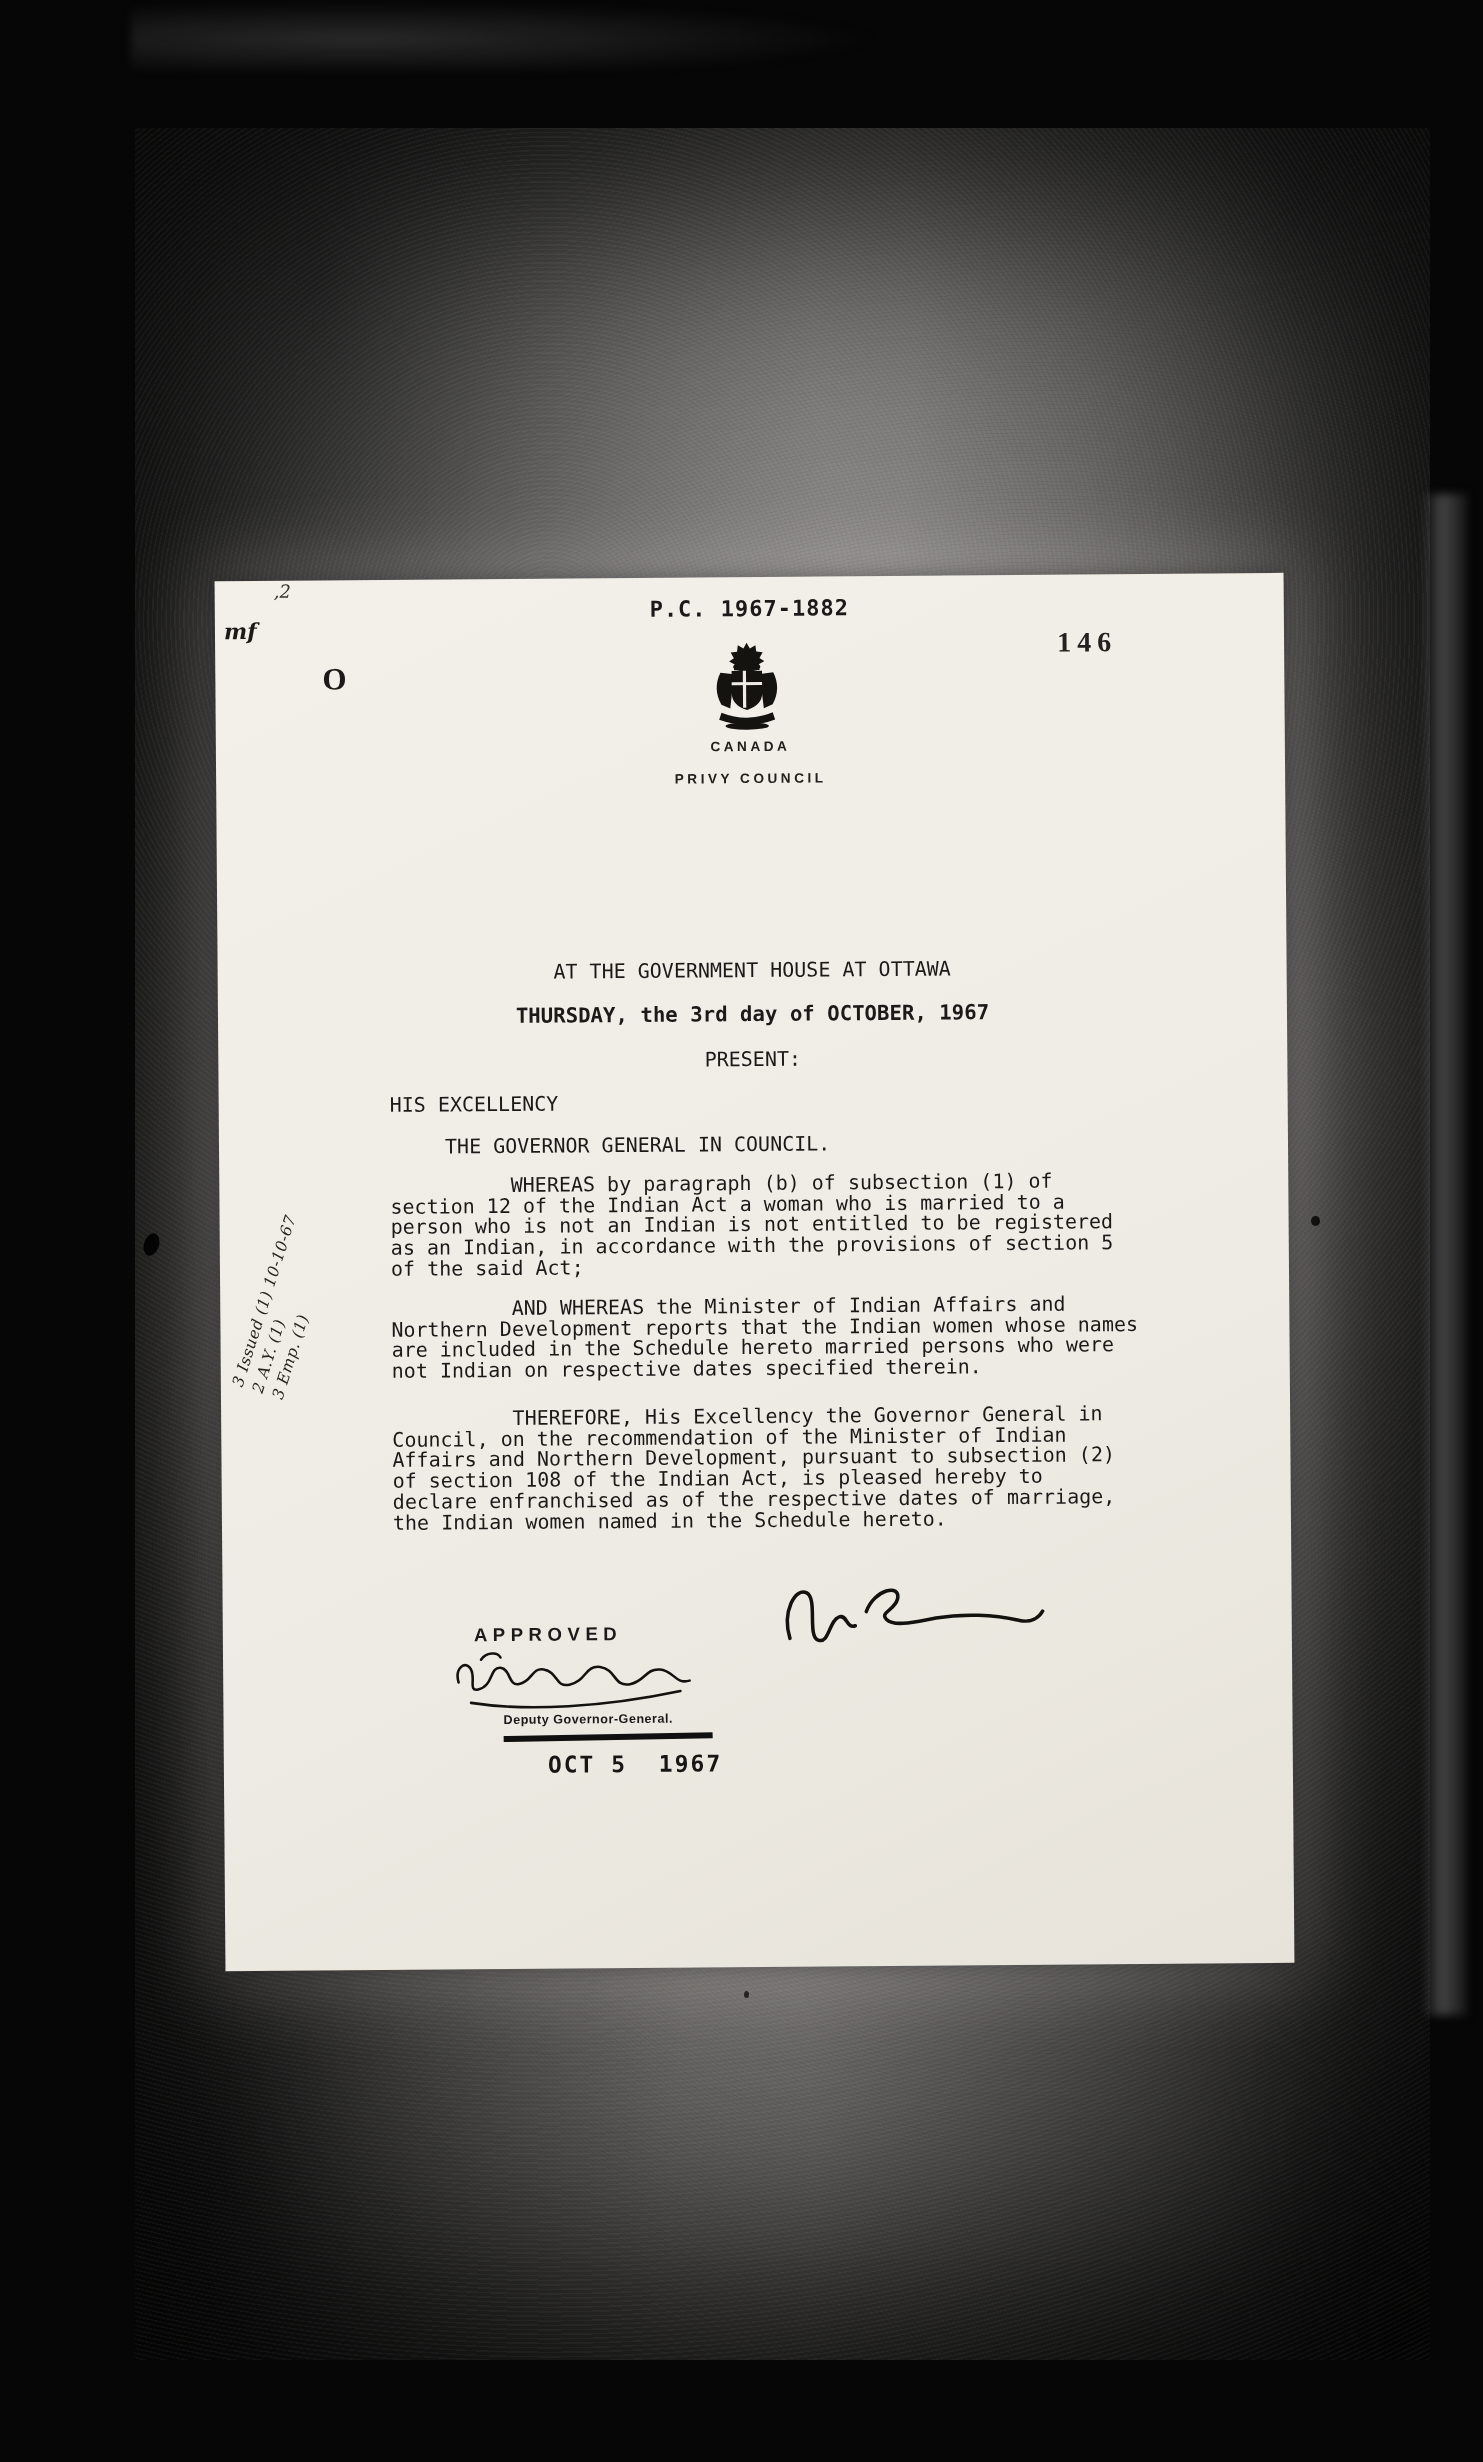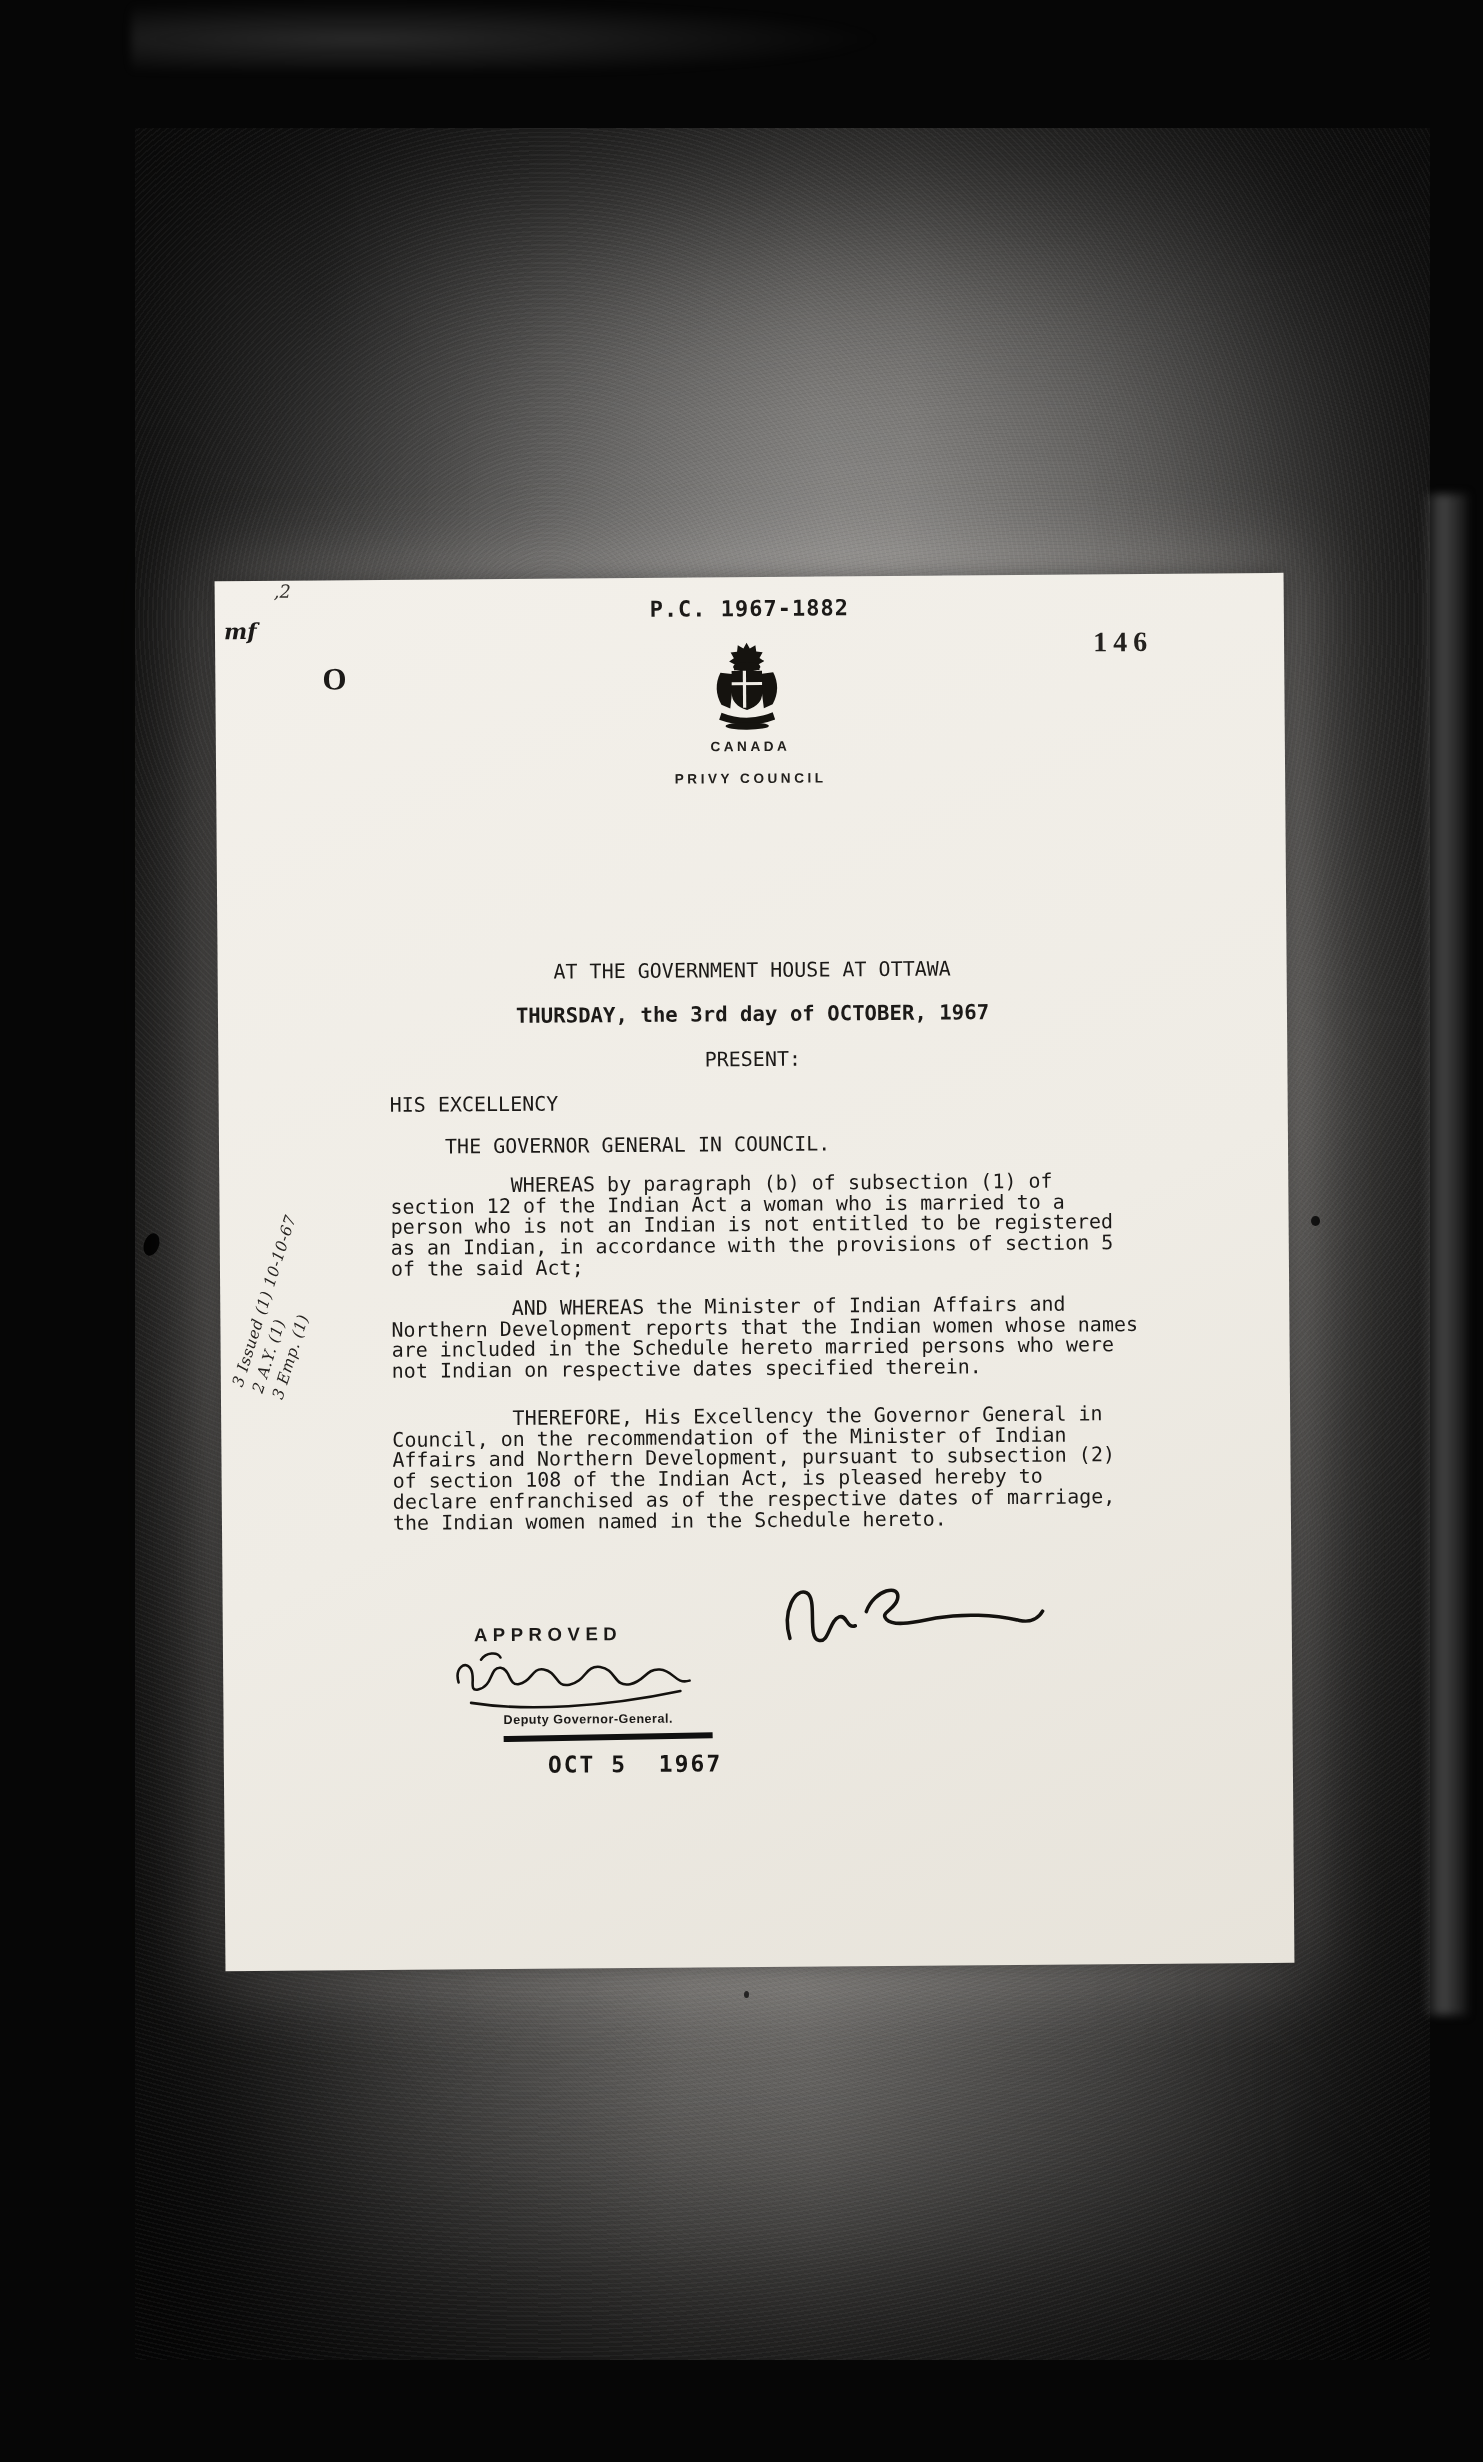--- a/index.html
+++ b/index.html
@@ -58,21 +58,21 @@
     color: #1c1a18;
   }
   .abs { position: absolute; }
   .center { left: 0; width: 100%; text-align: center; }
   .pre { white-space: pre; }
 
   .hand-mf { left: 9px; top: 3px; font-family: "DejaVu Serif", serif; font-style: italic; font-weight: 700; font-size: 22px; margin-top: 34px; }
   .hand-2  { left: 59px; top: 0;  font-family: "DejaVu Serif", serif; font-style: italic; font-size: 18px; color: #33302c; }
 
   .pc-number { top: 19px; font-size: 22px; font-weight: 700; letter-spacing: 1px; }
-  .stamp-146 { left: 878px; top: 52px; font-family: "Liberation Serif", serif; font-weight: 700; font-size: 28px; letter-spacing: 6px; color: #24221f; }
+  .stamp-146 { left: 842px; top: 52px; font-family: "Liberation Serif", serif; font-weight: 700; font-size: 28px; letter-spacing: 6px; color: #24221f; }
   .circle-o  { left: 107px; top: 81px; font-family: "Liberation Serif", serif; font-weight: 700; font-size: 31px; }
 
   .arms { left: 491px; top: 65px; width: 81px; height: 88px; }
 
   .small-caps-label { font-family: "Liberation Sans", sans-serif; font-weight: 700; font-size: 13.6px; letter-spacing: 3.5px; color: #22201d; }
   .canada-label { top: 162px; }
   .privy-label  { top: 194px; }
 
   .location-line { top: 381px; font-size: 20px; font-weight: 500; }
   .date-line     { top: 425px; font-size: 20.7px; font-weight: 700; }

